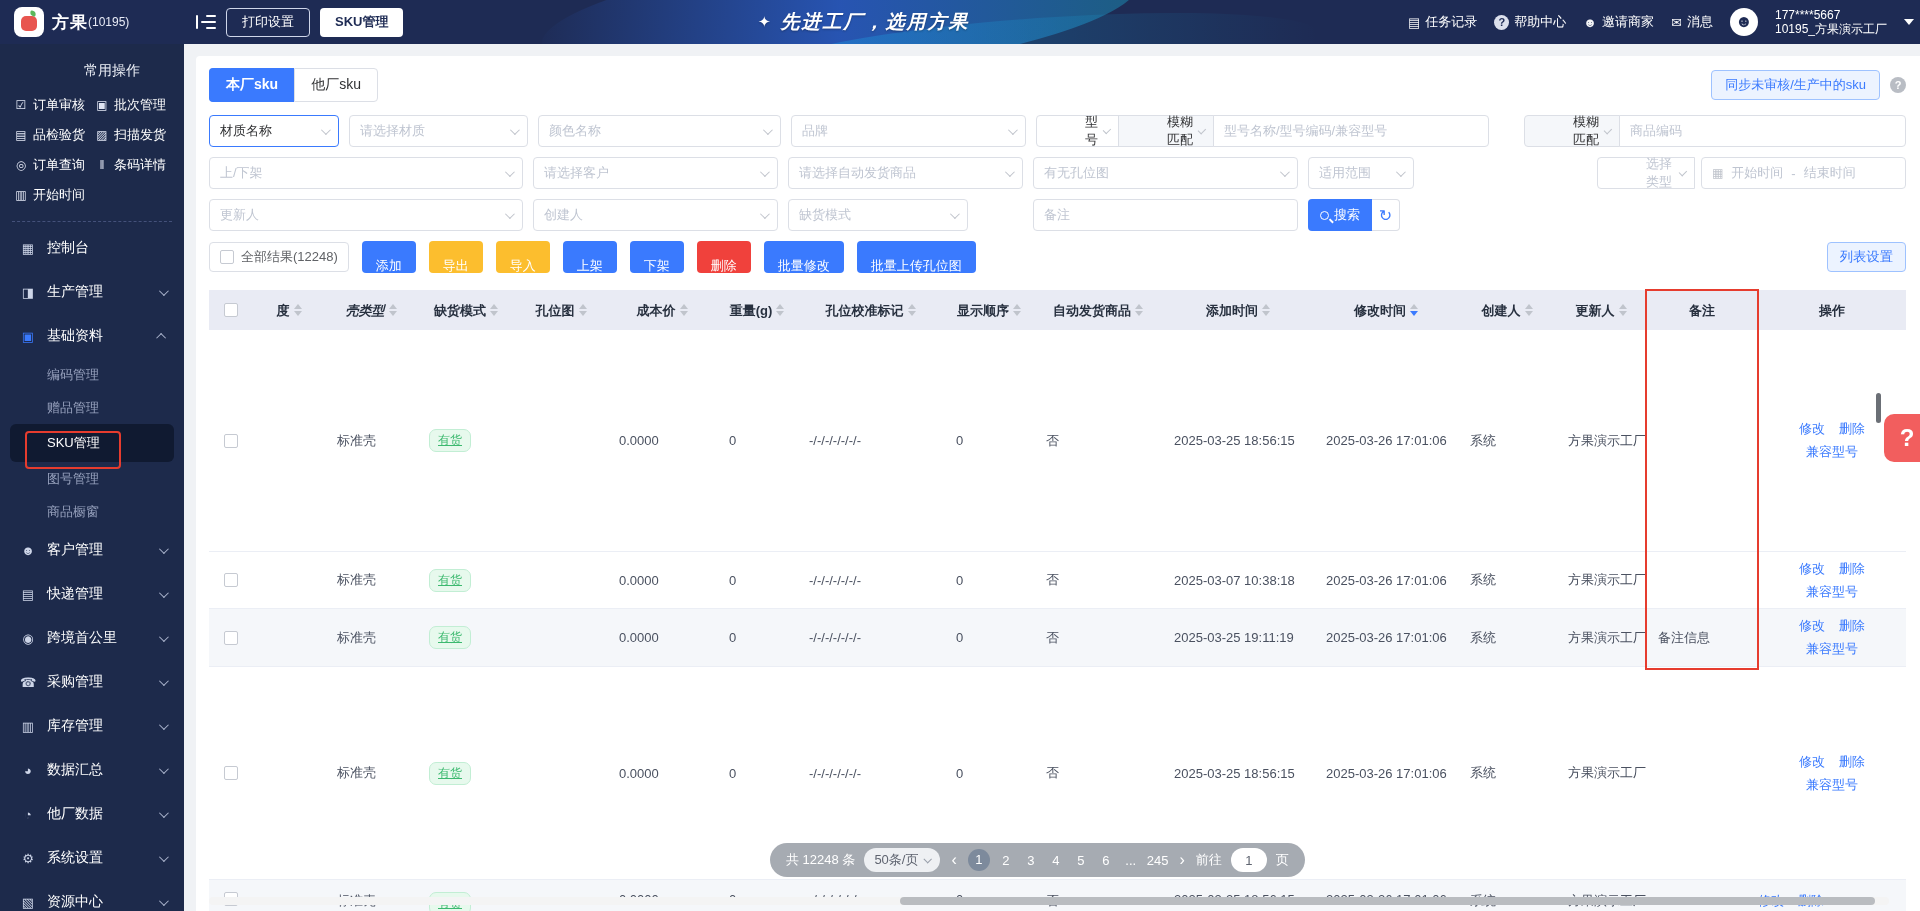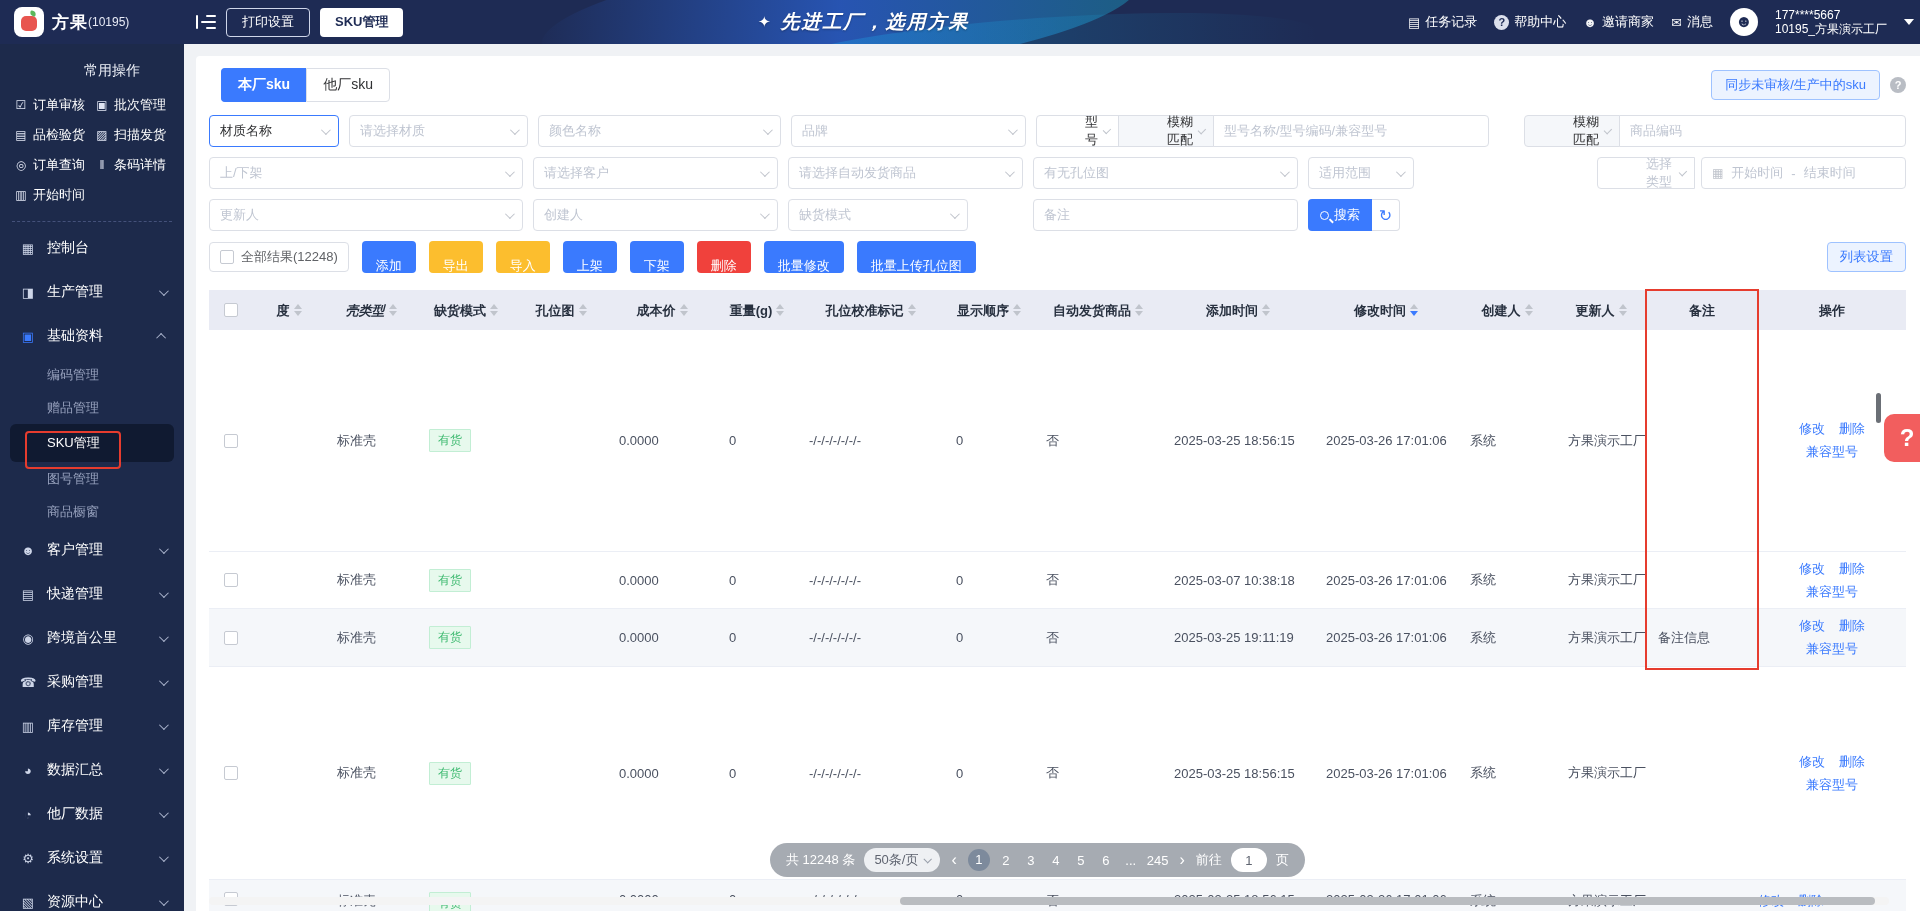--- a/index.html
+++ b/index.html
@@ -57,21 +57,21 @@
   .smi { height:33px; display:flex; align-items:center; padding-left:47px; font-size:13px; color:#97a1bd; cursor:pointer; }
   .smi.active { background:#101a31; border-radius:6px; margin:0 10px; padding-left:37px; height:38px; color:#fff; }
 
   
   .main { position:absolute; left:184px; top:44px; right:0; bottom:0; background:#f0f2f5; padding:12px 0 0 12px; }
   .card { position:relative; background:#fff; border-radius:4px 0 0 0; height:100%; padding:12px 14px 0 13px; }
 
   .tabs-row { display:flex; align-items:center; height:34px; margin-bottom:13px; }
   .tab { height:34px; padding:0 16px; display:flex; align-items:center; font-size:14px; cursor:pointer;
     border:1px solid #dcdfe6; background:#fff; color:#303133; }
-  .tab.first { border-radius:4px 0 0 4px; border-right:none;margin-left:12px; }
+  .tab.first { border-radius:4px 0 0 4px; border-right:none; }
   .tab.last { border-radius:0 4px 4px 0; }
   .tab.active { background:#3a7afe; border-color:#3a7afe; color:#fff; font-weight:bold; }
   .sync-btn { position:absolute; right:40px; top:14px; height:30px; padding:0 13px; background:#ecf3ff;
     border:1px solid #9ec2ff; color:#3a7afe; border-radius:4px; font-size:13px; cursor:pointer; }
   .q-circ { position:absolute; right:14px; top:21px; width:16px; height:16px; border-radius:50%; background:#b9bdc4;
     color:#fff; font-size:11px; font-weight:bold; display:flex; align-items:center; justify-content:center; cursor:pointer; }
 
   .frow { display:flex; gap:10px; margin-bottom:10px; align-items:center; }
   .sel, .inp { height:32px; border:1px solid #dcdfe6; border-radius:4px; background:#fff; display:flex;
     align-items:center; padding:0 10px; font-size:13px; color:#bfc5d1; cursor:pointer; }
@@ -113,21 +113,21 @@
     cursor:pointer; text-align:center; line-height:15px; padding:0 2px; }
   .sorters { display:inline-flex; flex-direction:column; margin-left:4px; }
   .car { width:0; height:0; border:4px solid transparent; }
   .car.up { border-bottom:5px solid #c0c4cc; border-top:none; margin-bottom:2px; }
   .car.down { border-top:5px solid #c0c4cc; border-bottom:none; }
   .car.down.on { border-top-color:#3a7afe; }
   .trow { display:flex; border-bottom:1px solid #ebeef5; background:#fff; }
   .trow.shaded { background:#f5f7fa; }
   .td { display:flex; align-items:center; padding-left:12px; font-size:13px; color:#4a5160; overflow:hidden; }
   .td.center { justify-content:center; padding-left:0; }
-  .badge { background:#e7f9ed; color:#3cb96f; border:1px solid #c2eed4; border-radius:1px; padding:2px 8px; font-size:12px; }
+  .badge { background:#e7f9ed; color:#3cb96f; border:1px solid #c2eed4; border-radius:7px; padding:2px 8px; font-size:12px;text-decoration:underline; }
   .ops { flex-direction:column; justify-content:center; gap:5px; padding-left:0; }
   .ops .l1 { display:flex; gap:14px; }
   .oplink { color:#3a7afe; cursor:pointer; }
   .trow.partial .td { align-items:flex-start; padding-top:12px; }
   .trow.partial .ops { justify-content:flex-start; }
 
   
   .pager { position:absolute; left:586px; top:799px; height:34px; background:rgba(151,156,165,.85);
     border-radius:17px; display:flex; align-items:center; gap:9px; padding:0 16px; color:#fff; z-index:20; }
   .per { height:24px; background:#eef0f3; color:#5f6470; border-radius:13px; display:flex; align-items:center;

